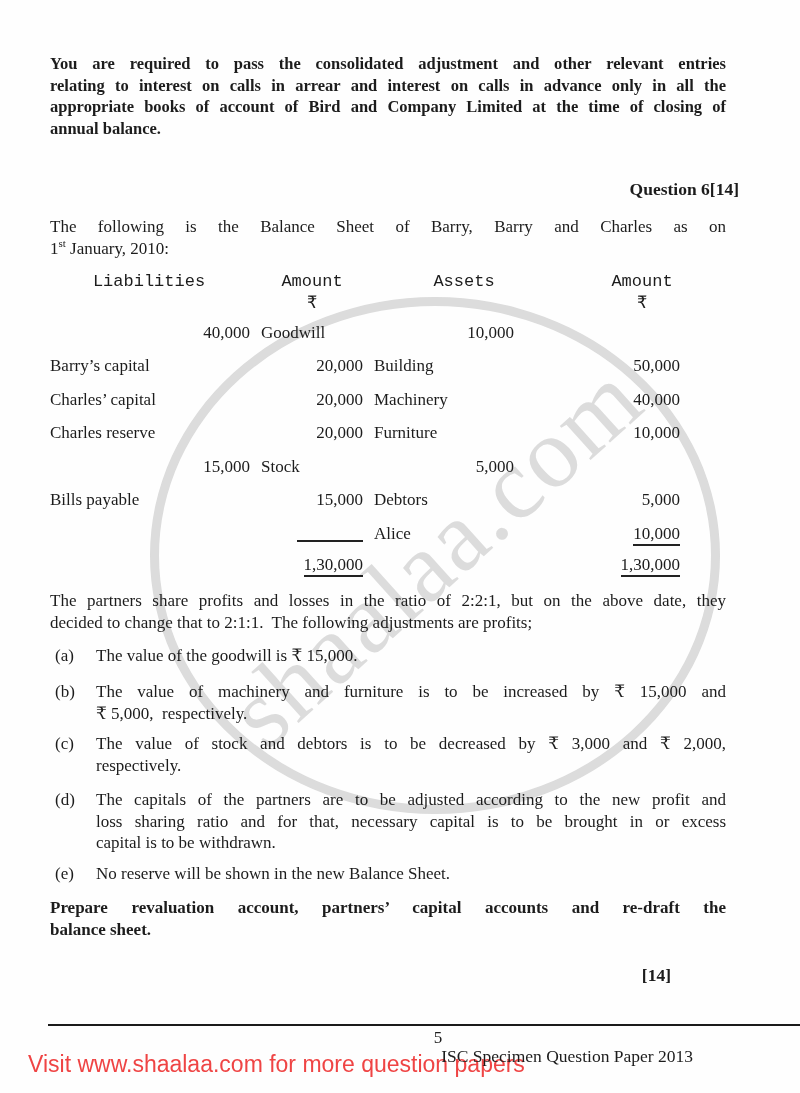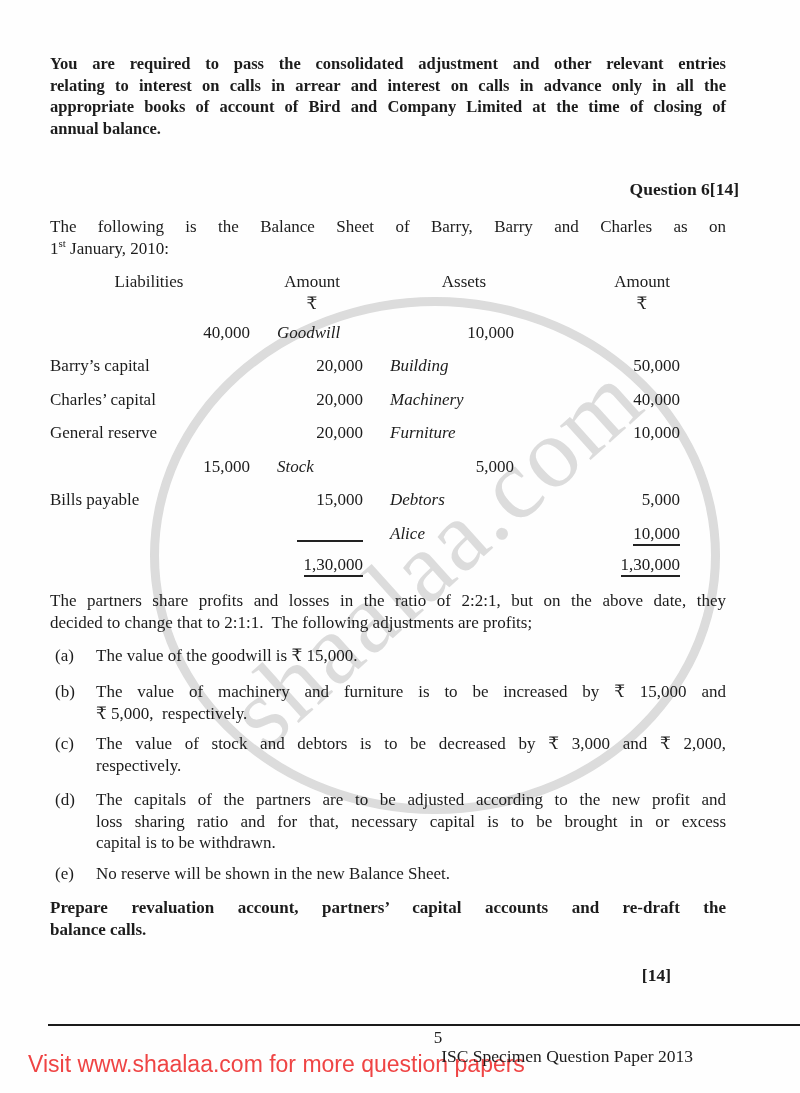--- a/index.html
+++ b/index.html
@@ -23,32 +23,32 @@
   .content { position:absolute; left:8px; top:0; width:732px; height:1093px; z-index:1; }
   .abs { position:absolute; }
   .jline { text-align:justify; text-align-last:justify; }
   .lline { white-space:pre-wrap; }
   
   .p-intro { left:42px; top:53px; width:676px; font-weight:bold; font-size:16.5px; line-height:21.5px; }
   .q-row { left:42px; top:179px; width:689px; display:flex; justify-content:flex-end; font-weight:bold; font-size:17.5px; }
   .p-bsintro { left:42px; top:216px; width:676px; font-size:17px; line-height:21.5px; }
   sup { font-size:11px; vertical-align:super; line-height:0; }
   
-  .th { top:271px; text-align:center; font-size:17px; line-height:21.5px; }
+  .th { top:271px; text-align:center; font-size:17px; line-height:21.5px;font-family:Liberation Mono, monospace; }
   .th-liab { left:42px;  width:198px; }
   .th-amt1 { left:247px; width:114px; }
   .th-assets { left:396px; width:120px; }
   .th-amt2 { left:577px; width:114px; }
   .bs-row {
     left:42px; width:630px; display:grid;
     grid-template-columns:200px 113px 151px 166px;
     font-size:17px; line-height:19px;
   }
   .bs-row .amt1 { text-align:right; }
-  .bs-row .asset { padding-left:27px;font-style:italic; }
+  .bs-row .asset { padding-left:11px; }
   .bs-row .amt2 { text-align:right; }
   .r0 { top:323px; } .r1 { top:356px; } .r2 { top:390px; }
   .r3 { top:423px; } .r4 { top:457px; } .r5 { top:490px; }
   .r-bank { top:524px; } .r-total { top:555px; }
   .blank-line { width:66px; margin-left:auto; margin-top:16px; border-top:2px solid #222; }
   .u { display:inline-block; border-bottom:2px solid #222; padding-bottom:1px; }
   
   .p-partners { left:42px; top:590px; width:676px; font-size:17px; line-height:21.5px; }
   .adj { font-size:17px; line-height:21.5px; }
   .adj .lbl { position:absolute; left:47px; top:0; }
@@ -118,21 +118,21 @@
       <span class="asset">Building</span>
       <span class="amt2">50,000</span>
     </div>
     <div class="abs bs-row r2">
       <span class="liab">Charles’ capital</span>
       <span class="amt1">20,000</span>
       <span class="asset">Machinery</span>
       <span class="amt2">40,000</span>
     </div>
     <div class="abs bs-row r3">
-      <span class="liab">General reserve</span>
+      <span class="liab">Charles reserve</span>
       <span class="amt1">20,000</span>
       <span class="asset">Furniture</span>
       <span class="amt2">10,000</span>
     </div>
     <div class="abs bs-row r4">
       <span class="amt1">15,000</span>
       <span class="asset">Stock</span>
       <span class="amt2">5,000</span>
     </div>
     <div class="abs bs-row r5">
@@ -193,21 +193,21 @@
     </div>
     <div class="abs adj it-e">
       <span class="lbl">(e)</span>
       <div class="txt">
         <div class="lline">No reserve will be shown in the new Balance Sheet.</div>
       </div>
     </div>
 
     <div class="abs p-closing">
       <div class="jline">Prepare revaluation account, partners’ capital accounts and re-draft the</div>
-      <div class="lline">balance calls.</div>
+      <div class="lline">balance sheet.</div>
     </div>
 
     <div class="abs marks-bottom">[14]</div>
 
     <div class="abs rule"></div>
     <div class="abs pageno">5</div>
     <div class="abs footer-promo">Visit www.shaalaa.com for more question papers</div>
     <div class="abs footer-src">ISC Specimen Question Paper 2013</div>
 
   </div>

